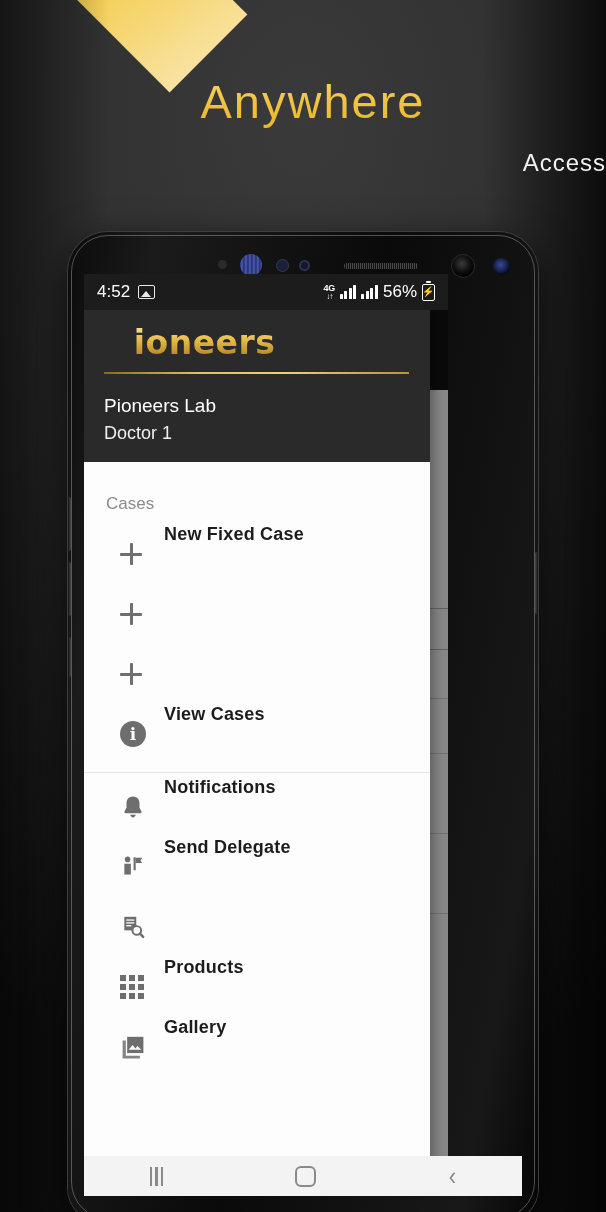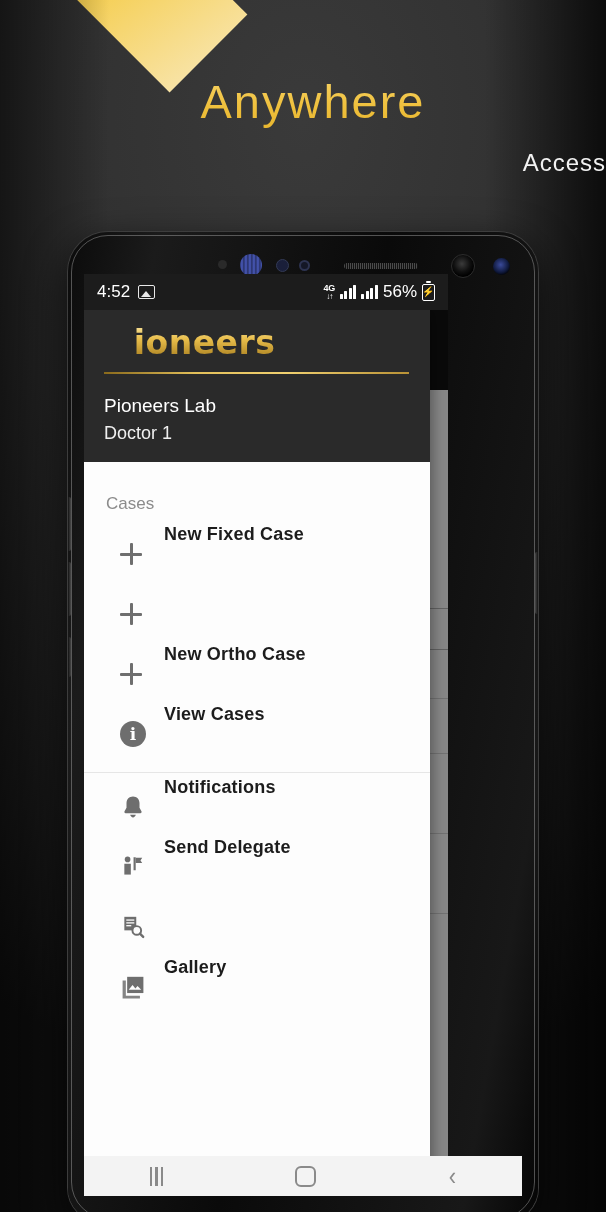--- a/index.html
+++ b/index.html
@@ -278,21 +278,20 @@
         </div>
         <div class="menu-item">
           <span class="menu-icon">
               <span class="plus-icon"></span>
             </span>
         </div>
         <div class="menu-item">
           <span class="menu-icon">
               <span class="plus-icon"></span>
             </span>
-          <span class="menu-label">New Ortho Case</span>
         </div>
         <div class="menu-item">
           <span class="menu-icon">
               <span class="info-icon">i</span>
             </span>
           <span class="menu-label">View Cases</span>
         </div>
 
         <div class="divider"></div>
 
@@ -324,20 +323,36 @@
               <path d="M4 2.6h11v12.5H4z" fill="#6e6e6e" stroke="none"></path>
               <rect x="5.8" y="5" width="7.4" height="1.2" fill="#fdfdfd" stroke="none"></rect>
               <rect x="5.8" y="7.6" width="7.4" height="1.2" fill="#fdfdfd" stroke="none"></rect>
               <rect x="5.8" y="10.2" width="4.6" height="1.2" fill="#fdfdfd" stroke="none"></rect>
               <circle cx="15.5" cy="15.2" r="4" fill="#fdfdfd" stroke="#6e6e6e"></circle>
               <path d="M18.4 18.2l3 3" stroke="#6e6e6e" stroke-width="2.2" stroke-linecap="round"></path>
             </svg>
           </span>
         </div>
 
+        <div class="menu-item">
+          <span class="menu-icon">
+            <span class="grid-icon">
+                <i></i>
+                <i></i>
+                <i></i>
+                <i></i>
+                <i></i>
+                <i></i>
+                <i></i>
+                <i></i>
+                <i></i>
+              </span>
+          </span>
+          <span class="menu-label">Products</span>
+        </div>
 
         <div class="menu-item">
           <span class="menu-icon">
             <svg width="26" height="26" viewBox="0 0 24 24" fill="#6e6e6e">
               <path d="M2.4 6h3v14h13v2.6H2.4z" opacity=".85"></path>
               <path d="M6.6 2.6h15v15h-15z"></path>
               <path d="M8 14.6l3.6-4.4 2.6 3.2 2-2.4 3.4 3.6z" fill="#fdfdfd"></path>
             </svg>
           </span>
           <span class="menu-label">Gallery</span>

